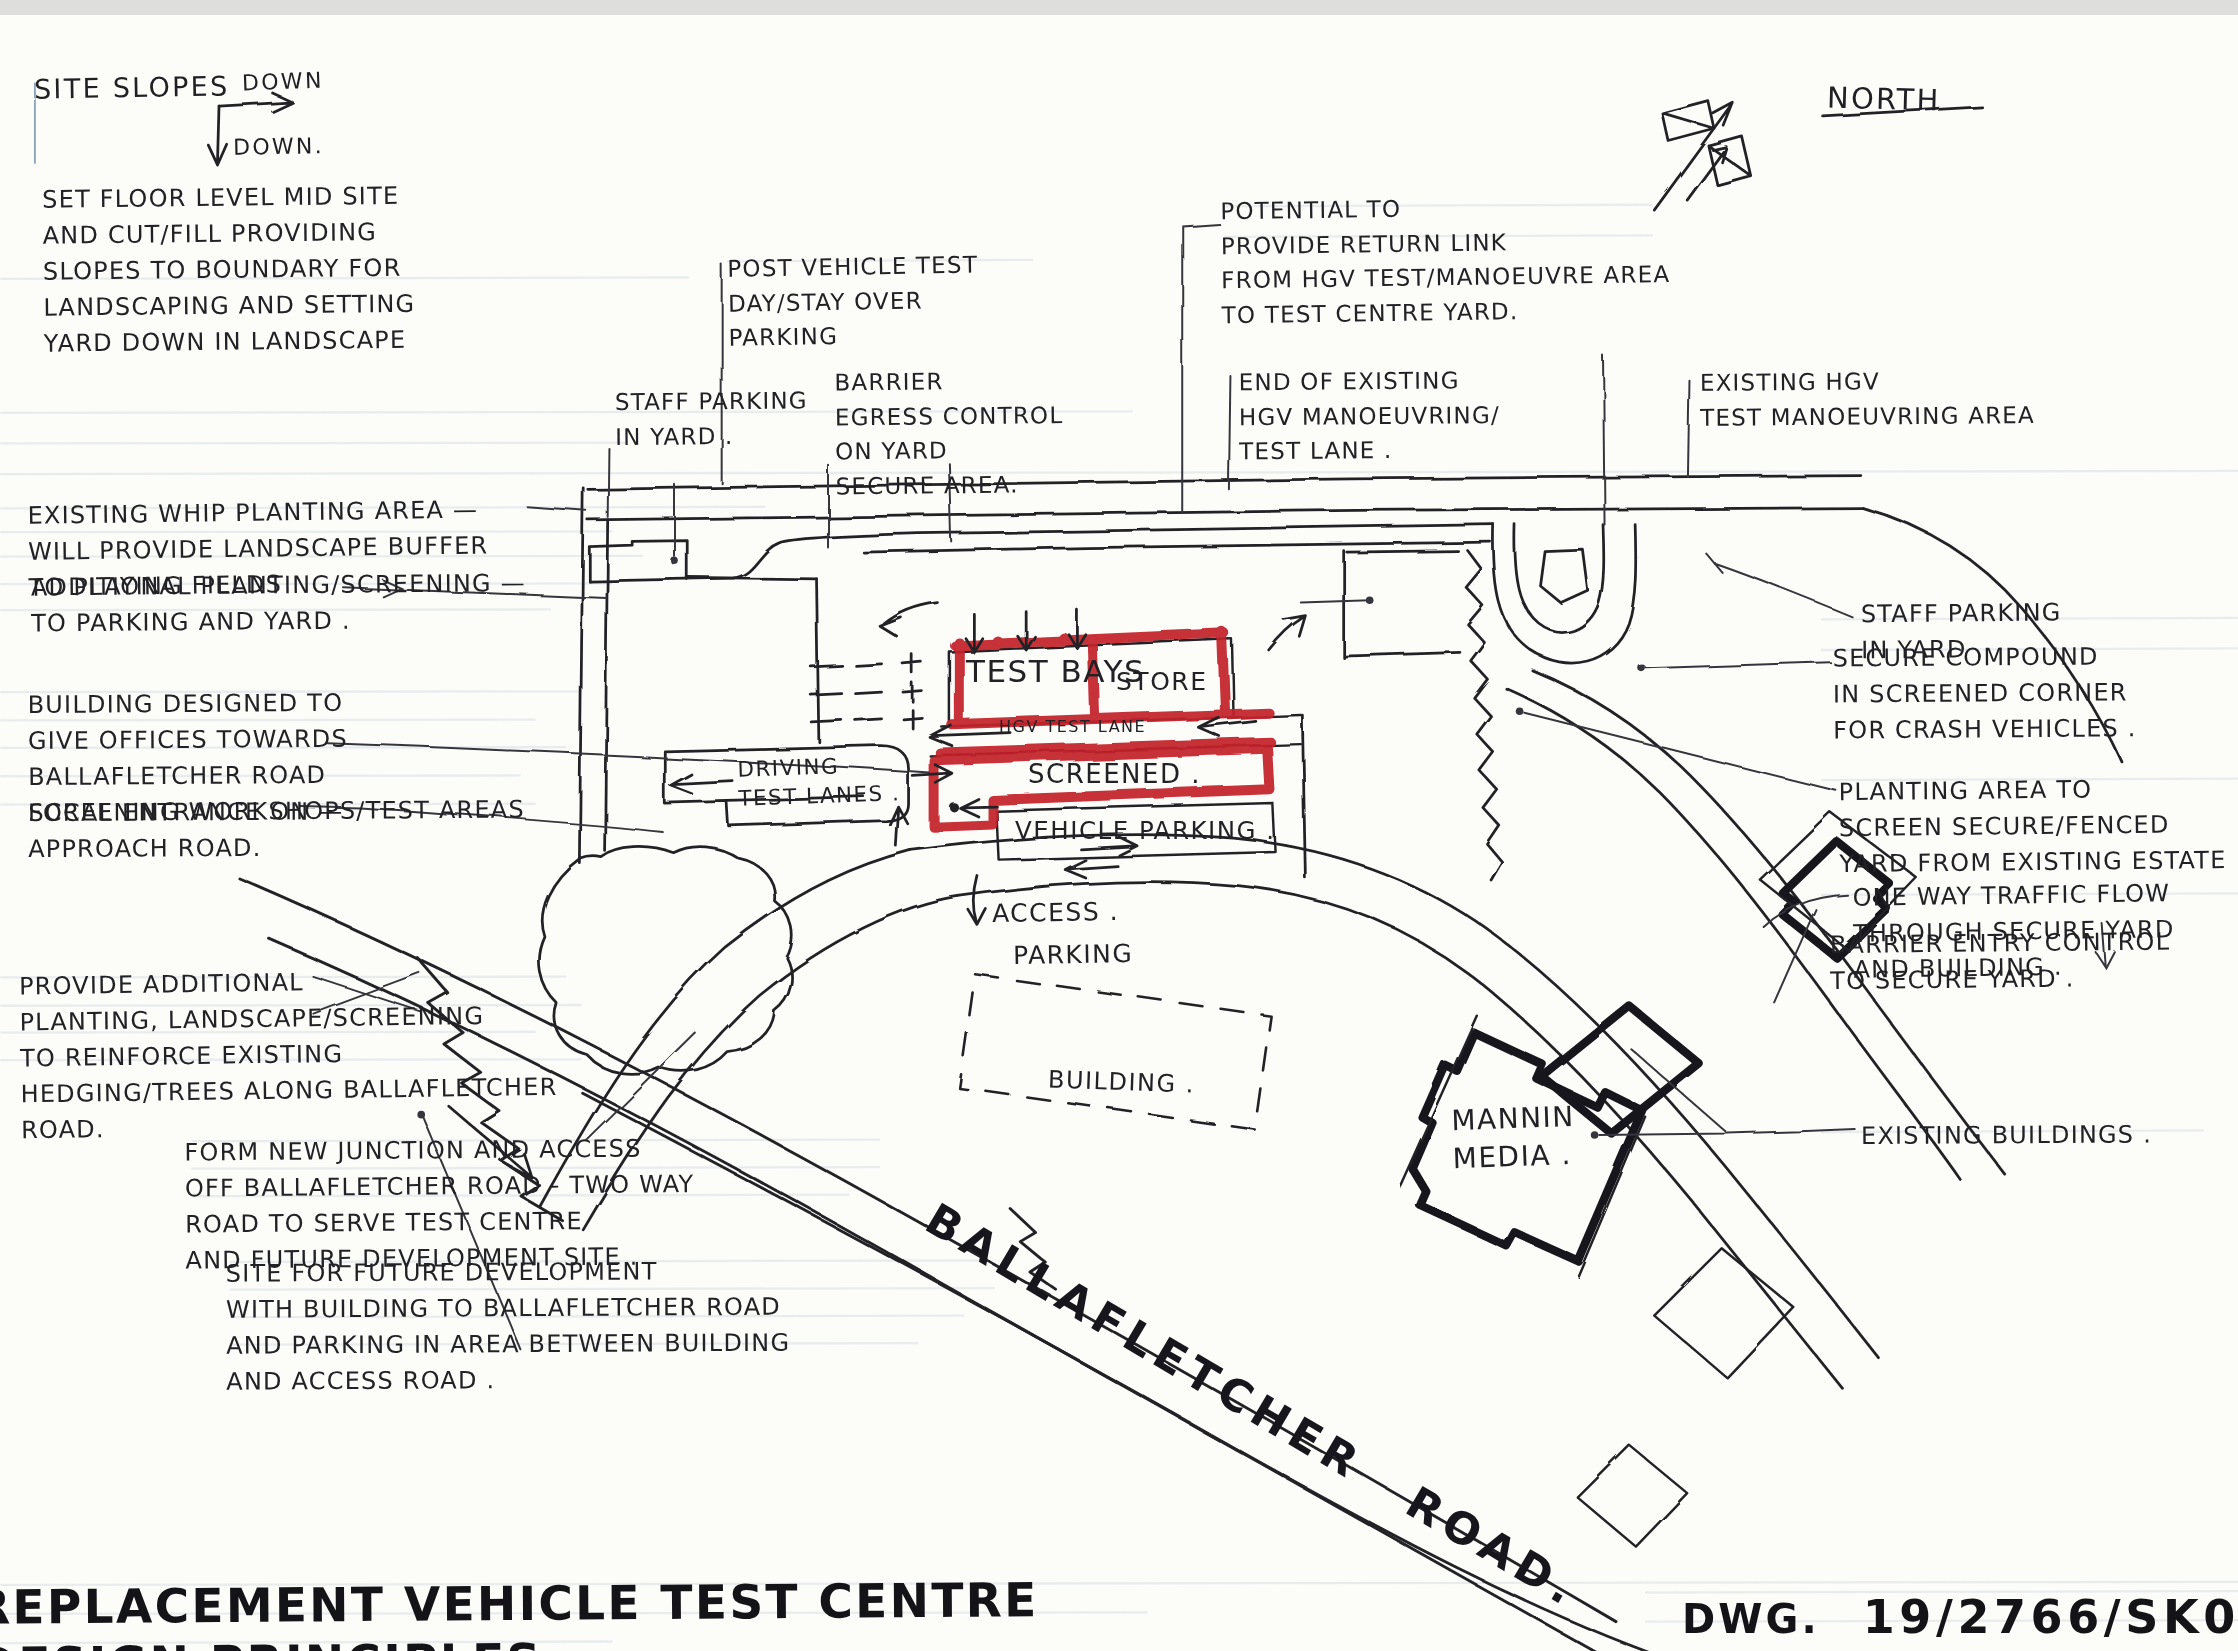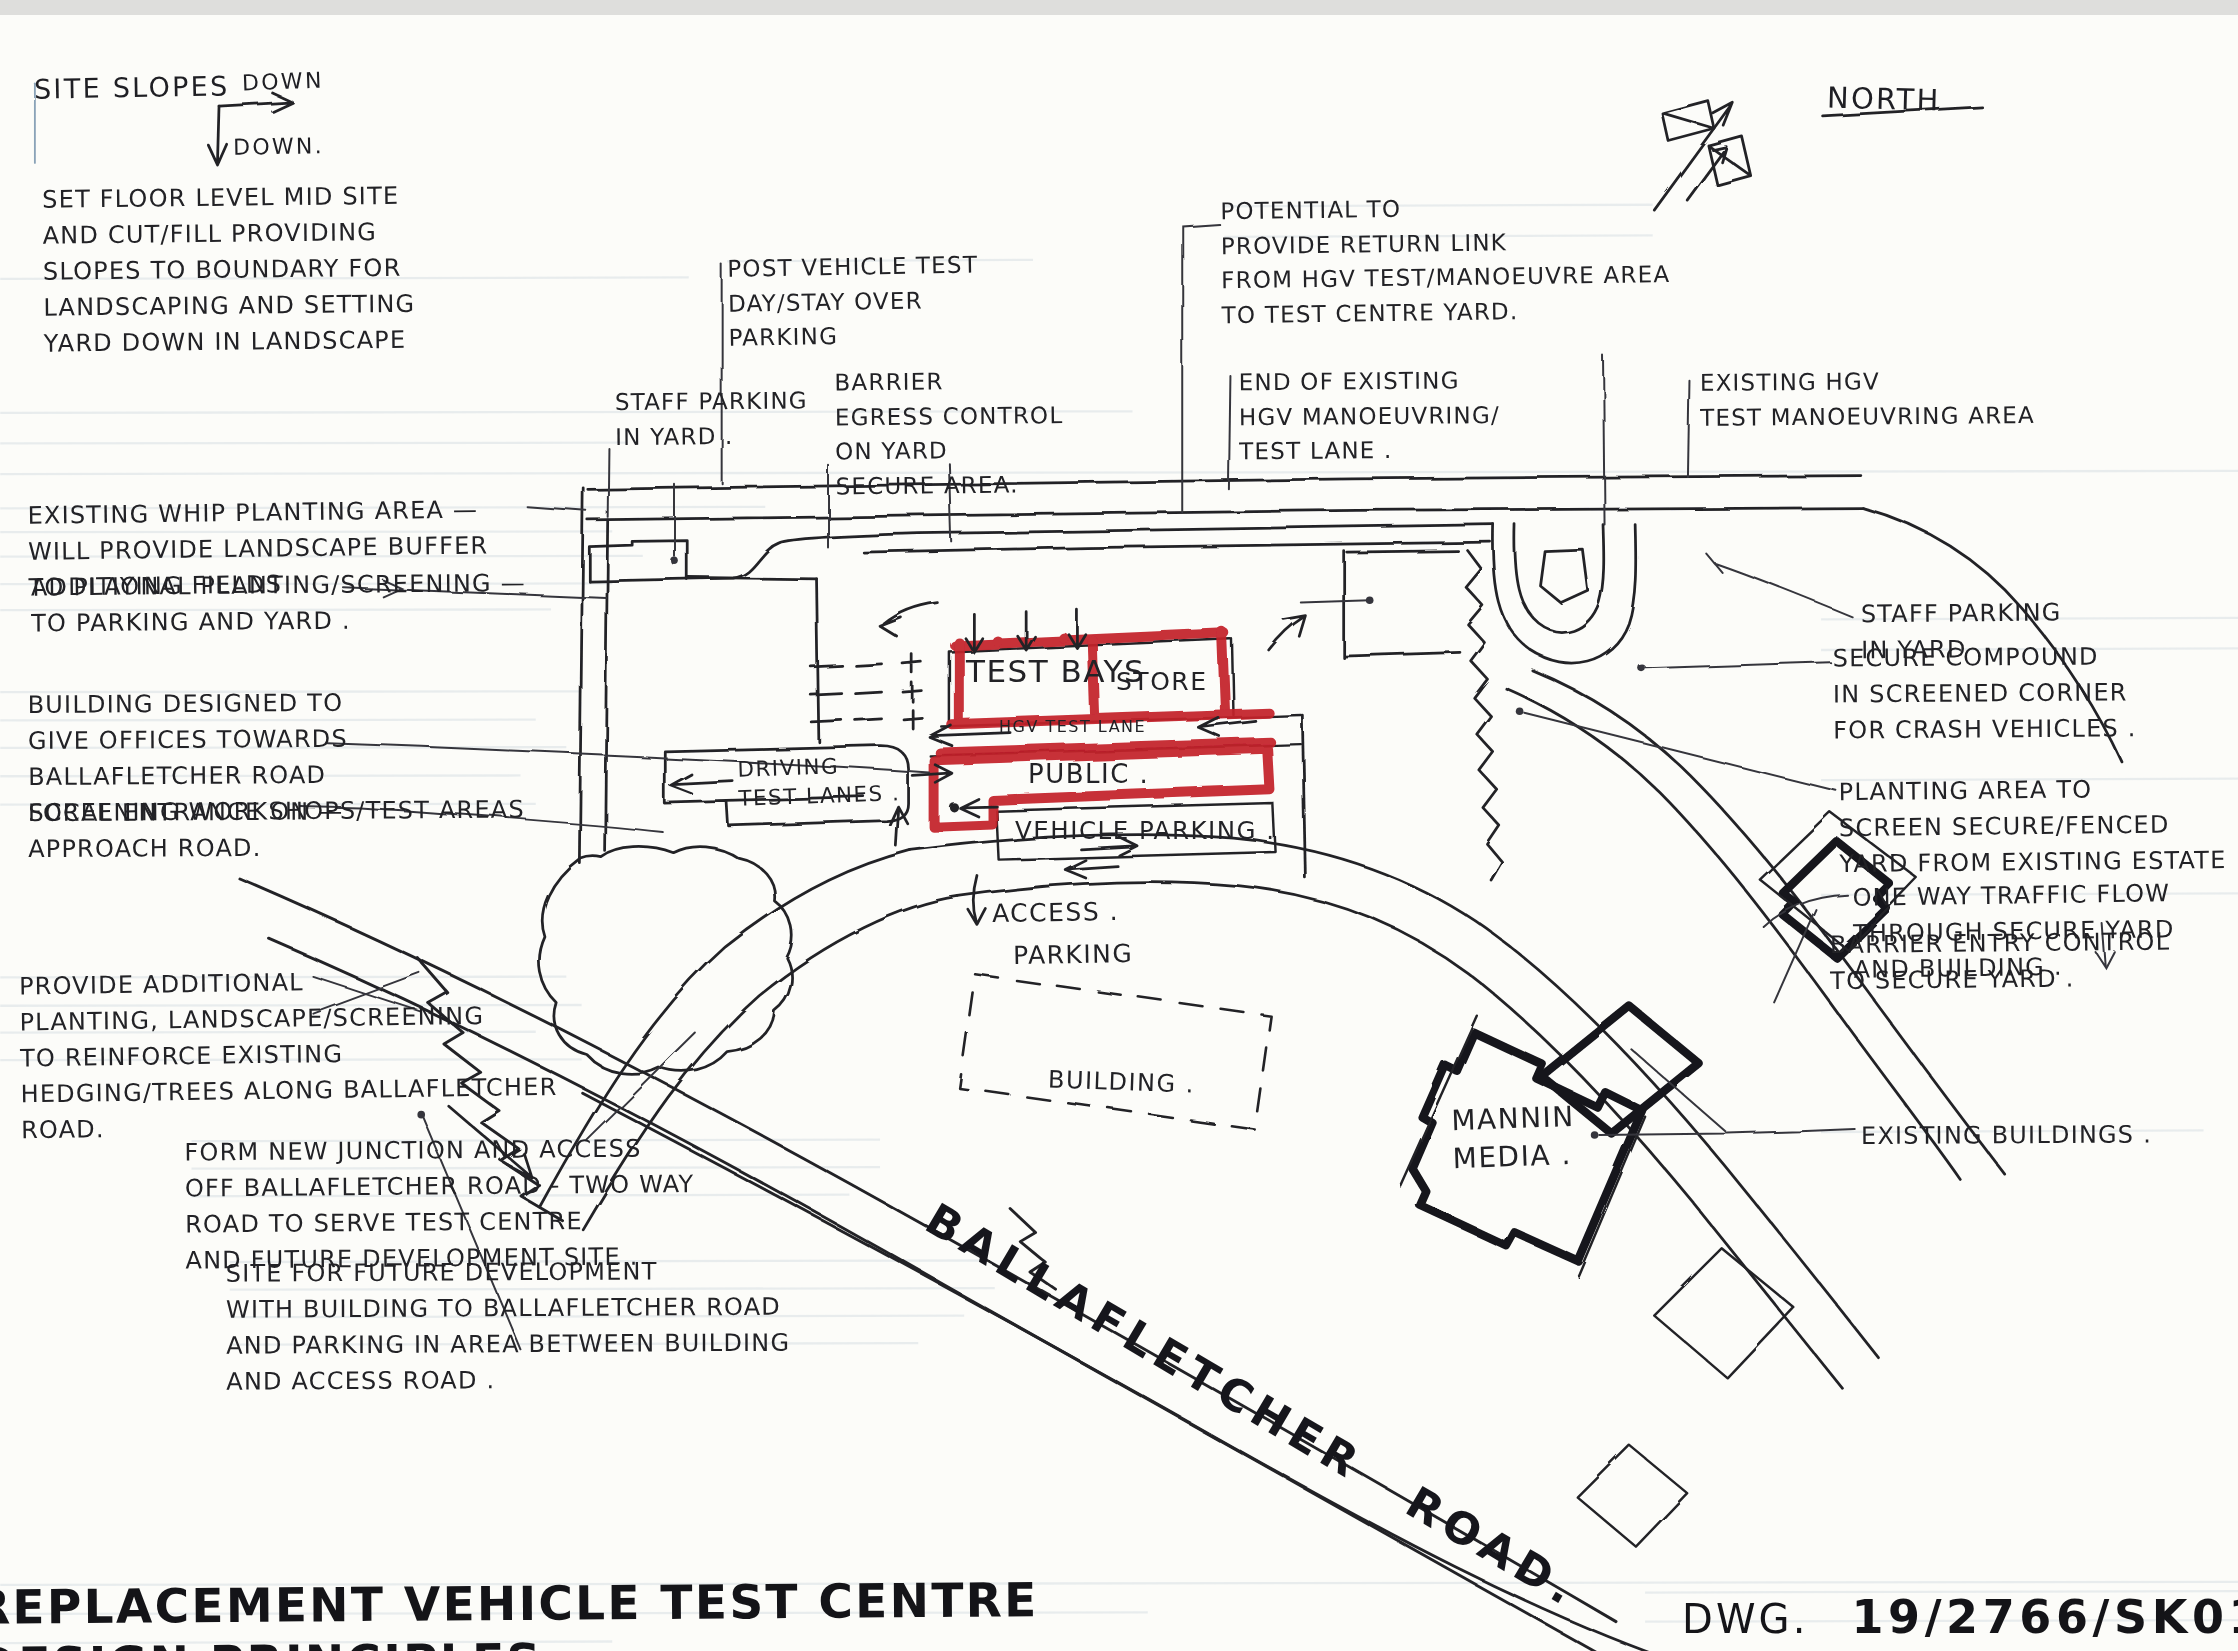--- a/index.html
+++ b/index.html
@@ -17,21 +17,21 @@
     position:absolute;white-space:pre-line;letter-spacing:1.5px;
     line-height:1.35;color:#222226;
   }
   .heading{position:absolute;letter-spacing:2.3px;color:#1f1f24;}
   .roadname{
     position:absolute;font-weight:bold;letter-spacing:6.9px;word-spacing:37px;
     color:#16161c;transform-origin:left top;white-space:nowrap;
   }
   .title-line{position:absolute;font-weight:bold;letter-spacing:2.3px;white-space:nowrap;color:#141418;}
   .dwg-row{position:absolute;display:flex;align-items:baseline;gap:43px;color:#141418;}
-  .dwg-label{font-weight:normal;letter-spacing:3.1px;}
+  .dwg-label{font-weight:bold;letter-spacing:3.1px;}
   .dwg-number{font-weight:bold;letter-spacing:4.6px;}
 </style>
 </head>
 <body>
 
 <div class="stage">
 
   <svg class="linework" viewBox="0 0 2926 2158">
     <defs>
       <filter id="wob" x="-4%" y="-4%" width="108%" height="108%">
@@ -291,21 +291,21 @@
   <div class="ann" style="left:1853px;top:862px;width:383px;font-size:24px;transform:rotate(-0.8deg)">ONE WAY TRAFFIC FLOW
 THROUGH SECURE YARD
 AND BUILDING .</div>
   <div class="ann" style="left:1830px;top:910px;width:398px;font-size:24px;transform:rotate(-0.6deg)">BARRIER ENTRY CONTROL
 TO SECURE YARD .</div>
   <div class="ann" style="left:1861px;top:1102px;width:383px;font-size:24px;transform:rotate(-0.3deg)">EXISTING BUILDINGS .</div>
 
   <div class="plab" style="left:966px;top:636px;font-size:31px">TEST BAYS</div>
   <div class="plab" style="left:1116px;top:650px;font-size:25px">STORE</div>
   <div class="plab" style="left:999px;top:701px;font-size:16px">HGV TEST LANE</div>
-  <div class="plab" style="left:1028px;top:742px;font-size:26px">PUBLIC .</div>
+  <div class="plab" style="left:1028px;top:742px;font-size:26px">SCREENED .</div>
   <div class="plab" style="left:1015px;top:799px;font-size:24.5px">VEHICLE PARKING .</div>
   <div class="plab" style="left:738px;top:738px;font-size:21.4px;transform:rotate(-2deg)">DRIVING
 TEST LANES .</div>
   <div class="plab" style="left:992px;top:881px;font-size:25px;transform:rotate(-1deg)">ACCESS .</div>
   <div class="plab" style="left:1013px;top:923px;font-size:25px;transform:rotate(-1deg)">PARKING</div>
   <div class="plab" style="left:1048px;top:1051px;font-size:24px;transform:rotate(2deg)">BUILDING .</div>
   <div class="plab" style="left:1452px;top:1085px;font-size:28px;transform:rotate(-2deg)">MANNIN
 MEDIA .</div>
   <div class="roadname" style="left:943px;top:1178px;font-size:44px;transform:rotate(30.5deg)">BALLAFLETCHER  ROAD.</div>
 

